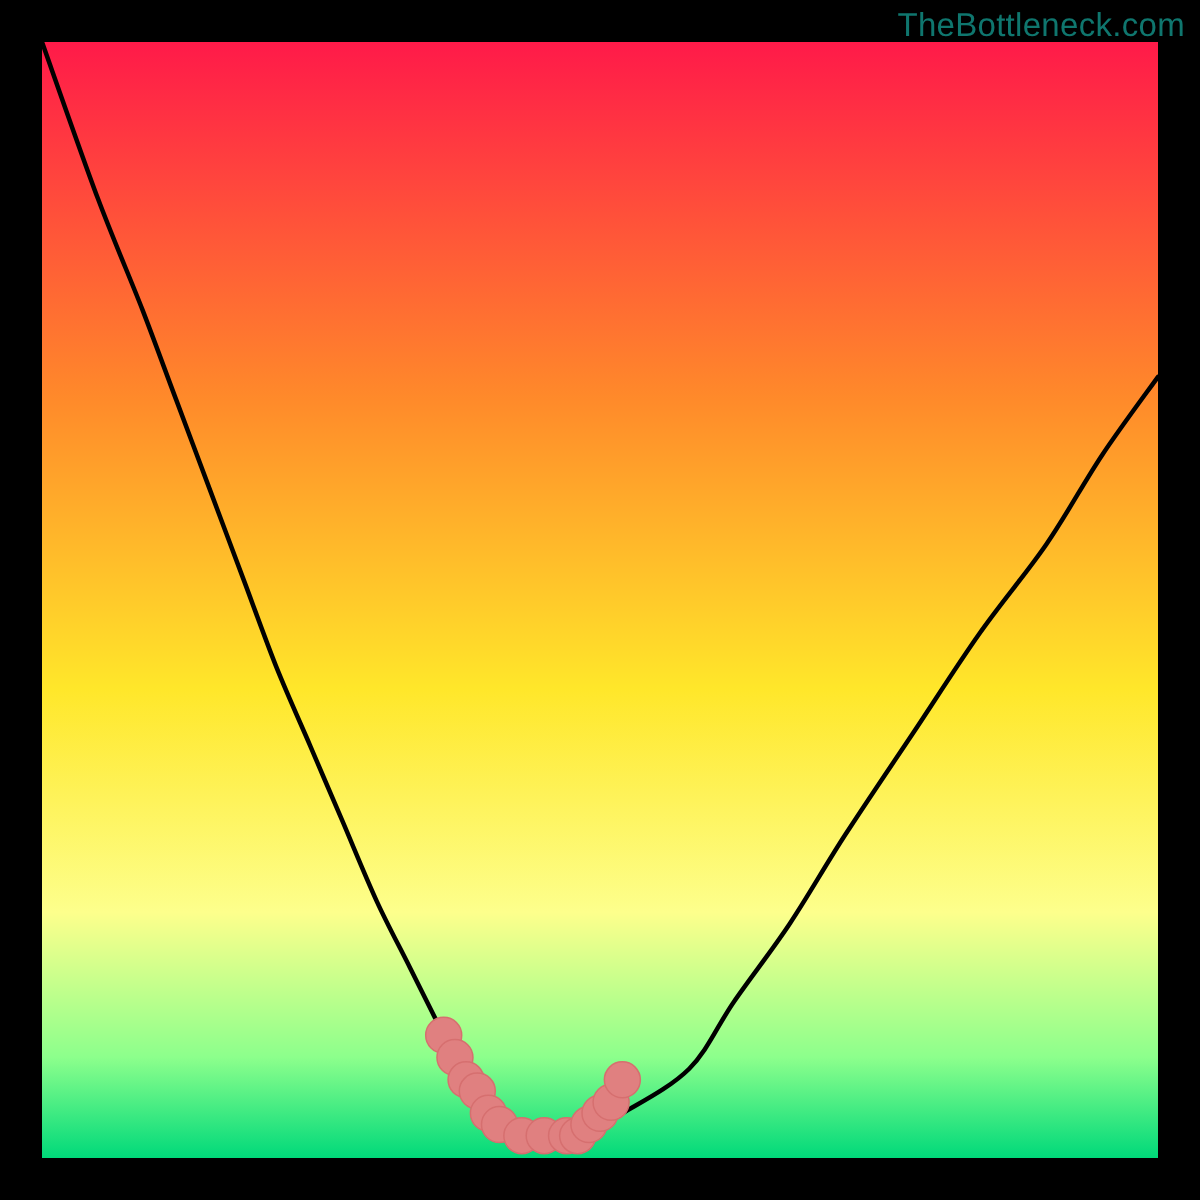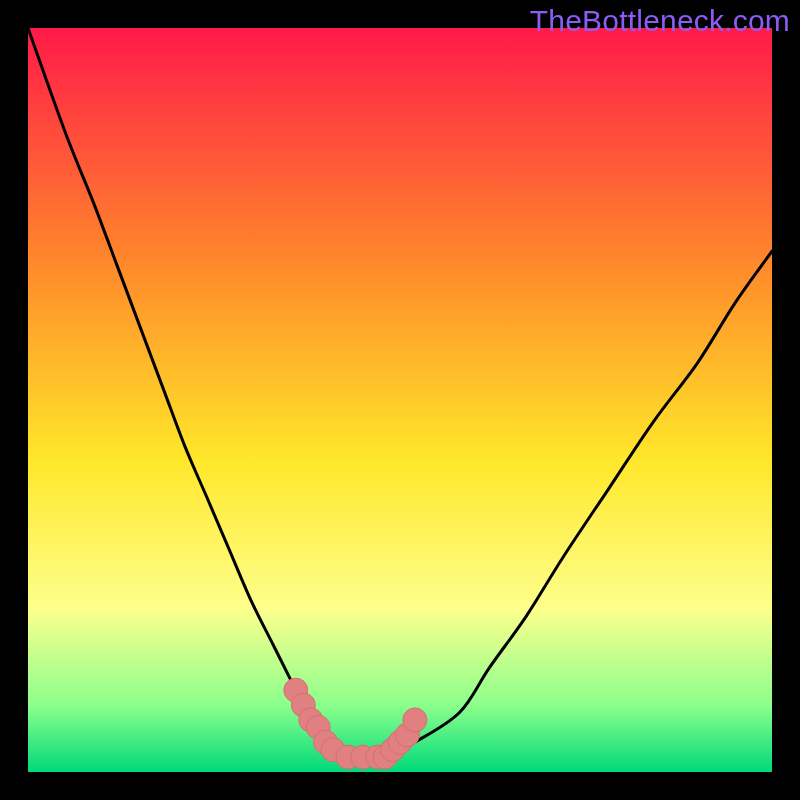--- a/index.html
+++ b/index.html
@@ -28,22 +28,22 @@
   }
   .plot svg {
     display: block;
     width: 744px;
     height: 744px;
   }
   .watermark {
     position: absolute;
     top: 4px;
     right: 10px;
-    color: #8b5cf6;
-    font-size: 30px;
+    color: #0f766e;
+    font-size: 22px;
     letter-spacing: 0.2px;
     font-family: Arial, Helvetica, sans-serif;
     user-select: none;
   }
 </style>
 </head>
 <body>
 
 <div class="frame">
   <div class="plot">

